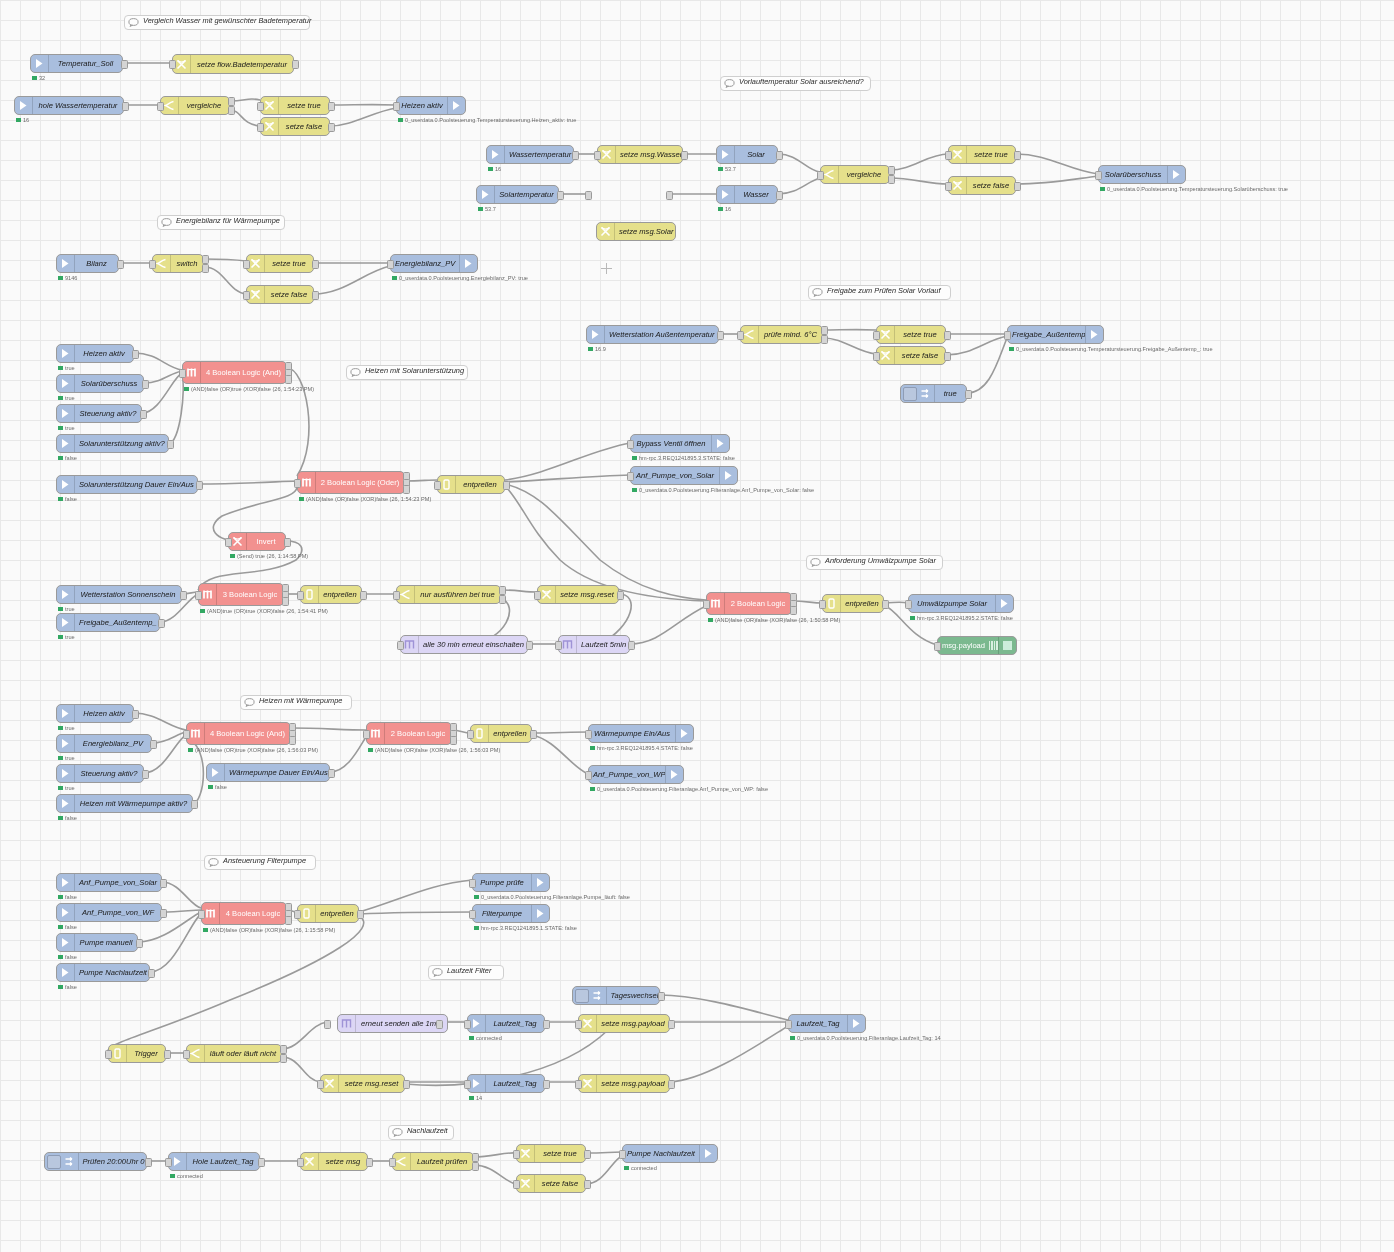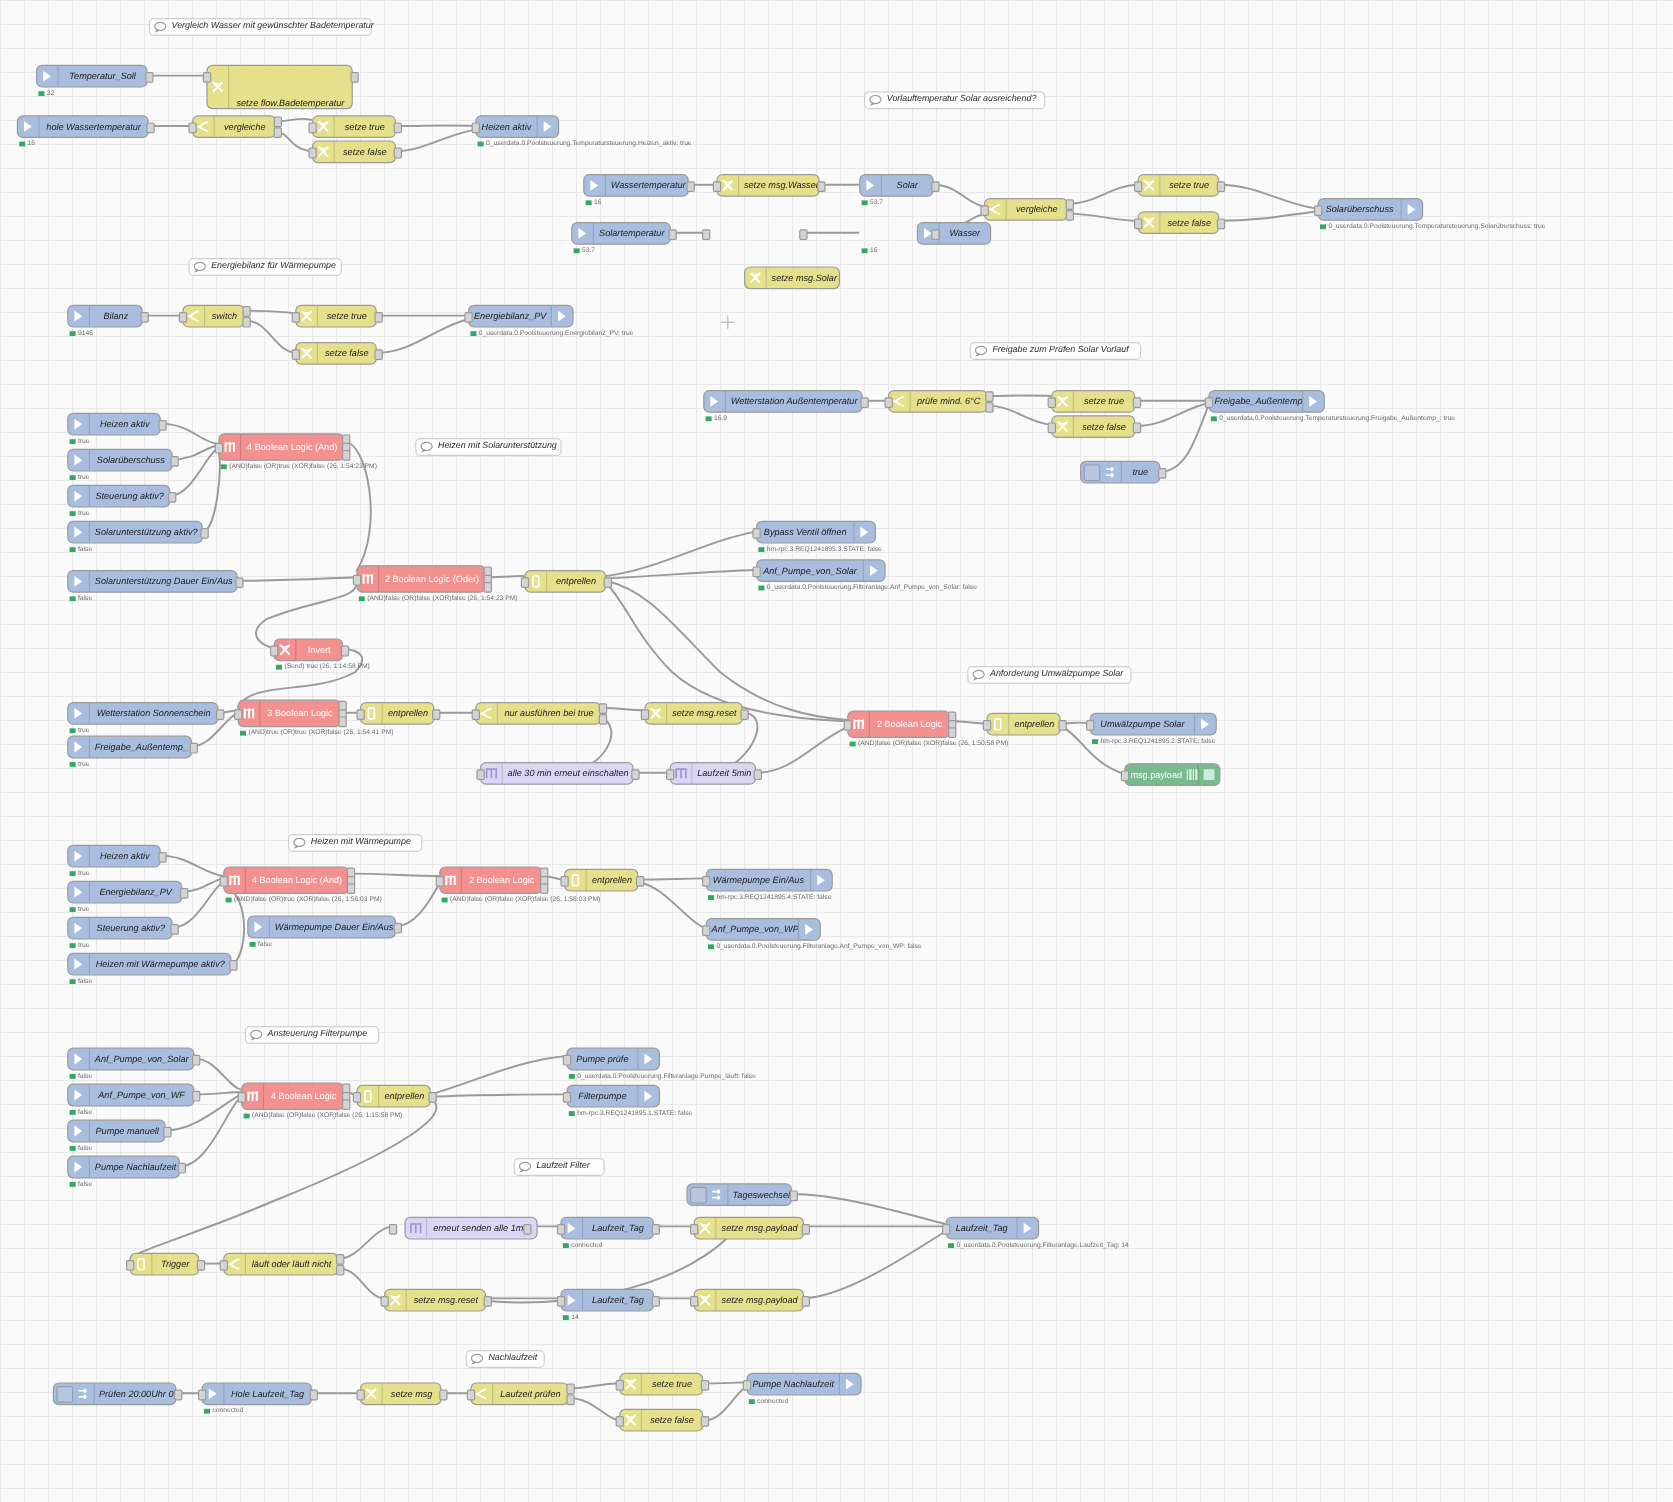--- a/index.html
+++ b/index.html
@@ -311,21 +311,21 @@
             <path d="M1 1 L7.5 5.5 L1 10 Z" fill="#ffffff"></path>
           </svg>
         </span>
         <span class="lbl">Temperatur_Soll</span>
       </div>
       <div class="port" style="left: 121px; top: 59.5px;"></div>
       <div class="status" style="left: 32px; top: 75px;">
         <span class="dot"></span>
         <span class="stxt">32</span>
       </div>
-      <div class="node yellow" style="left: 172px; top: 54px; width: 122px; height: 37px; align-items: flex-end;">
+      <div class="node yellow" style="left: 172px; top: 54px; width: 122px; height: 20px;">
         <span class="icell">
           <svg width="11" height="11" viewBox="0 0 11 11">
             <path d="M1.5 1.5 L9.5 9.5 M9.5 1.5 L1.5 9.5" stroke="#ffffff" stroke-width="1.6" fill="none"></path>
             <path d="M1.5 1.5 C4 3.5 7 3.5 9.5 1.5" stroke="#ffffff" stroke-width="1.2" fill="none"></path>
           </svg>
         </span>
         <span class="lbl">setze flow.Badetemperatur</span>
       </div>
       <div class="port" style="left: 169px; top: 59.5px;"></div>
       <div class="port" style="left: 292px; top: 59.5px;"></div>
@@ -431,32 +431,32 @@
             <path d="M1 1 L7.5 5.5 L1 10 Z" fill="#ffffff"></path>
           </svg>
         </span>
         <span class="lbl">Solartemperatur</span>
       </div>
       <div class="port" style="left: 557px; top: 190.5px;"></div>
       <div class="status" style="left: 478px; top: 206px;">
         <span class="dot"></span>
         <span class="stxt">53.7</span>
       </div>
-      <div class="node yellow" style="left: 620px; top: 185px; width: 80px; height: 19px; margin-top: 37px;">
+      <div class="node yellow" style="left: 596px; top: 185px; width: 80px; height: 19px; margin-top: 37px;">
         <span class="icell">
           <svg width="11" height="11" viewBox="0 0 11 11">
             <path d="M1.5 1.5 L9.5 9.5 M9.5 1.5 L1.5 9.5" stroke="#ffffff" stroke-width="1.6" fill="none"></path>
             <path d="M1.5 1.5 C4 3.5 7 3.5 9.5 1.5" stroke="#ffffff" stroke-width="1.2" fill="none"></path>
           </svg>
         </span>
         <span class="lbl">setze msg.Solar</span>
       </div>
       <div class="port" style="left: 585px; top: 190.5px;"></div>
       <div class="port" style="left: 666px; top: 190.5px;"></div>
-      <div class="node blue" style="left: 716px; top: 185px; width: 62px; height: 19px; margin-left: 48px;">
+      <div class="node blue" style="left: 716px; top: 185px; width: 62px; height: 19px;">
         <span class="icell">
           <svg width="9" height="11" viewBox="0 0 9 11">
             <path d="M1 1 L7.5 5.5 L1 10 Z" fill="#ffffff"></path>
           </svg>
         </span>
         <span class="lbl">Wasser</span>
       </div>
       <div class="port" style="left: 776px; top: 190.5px;"></div>
       <div class="status" style="left: 718px; top: 206px;">
         <span class="dot"></span>

